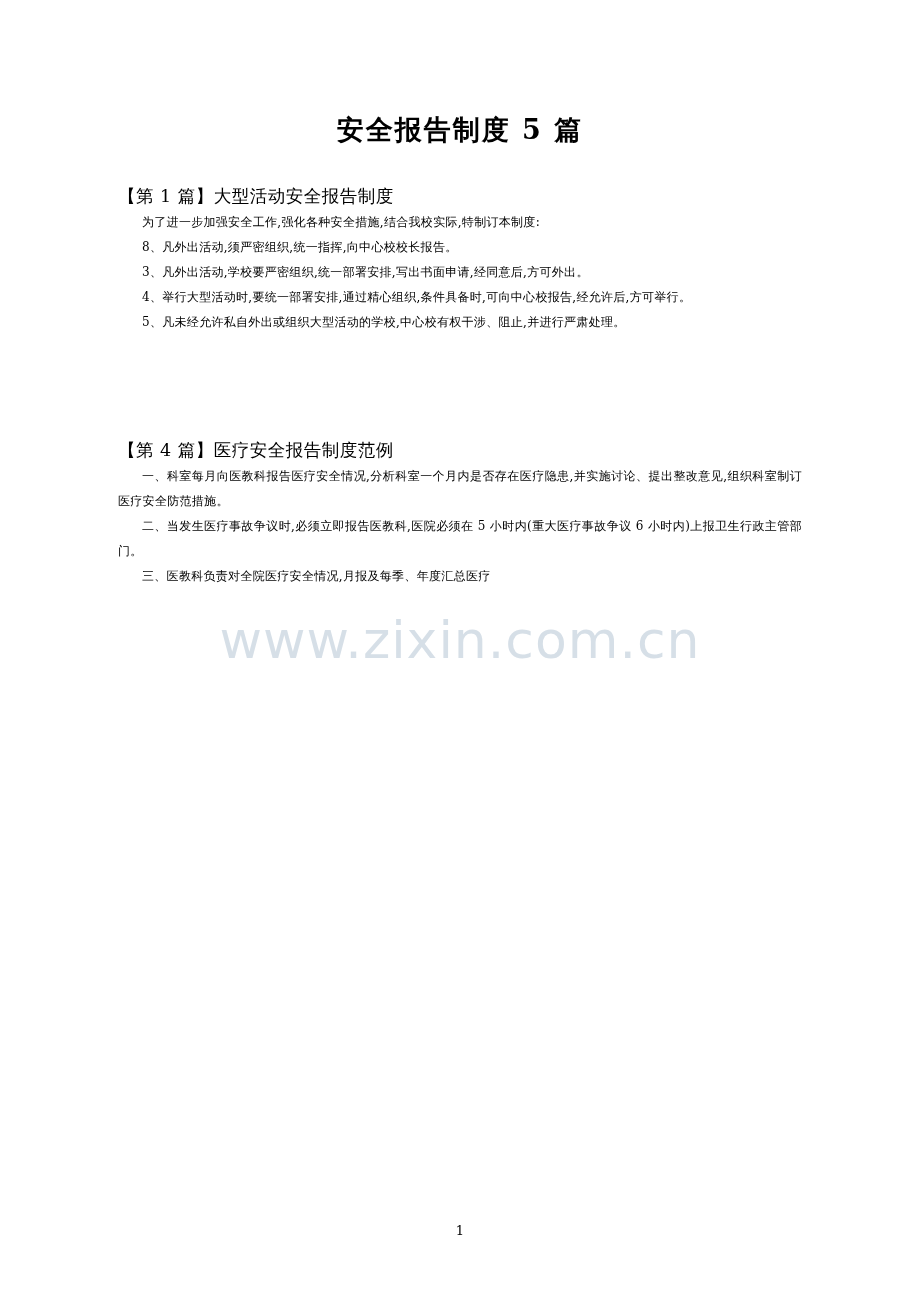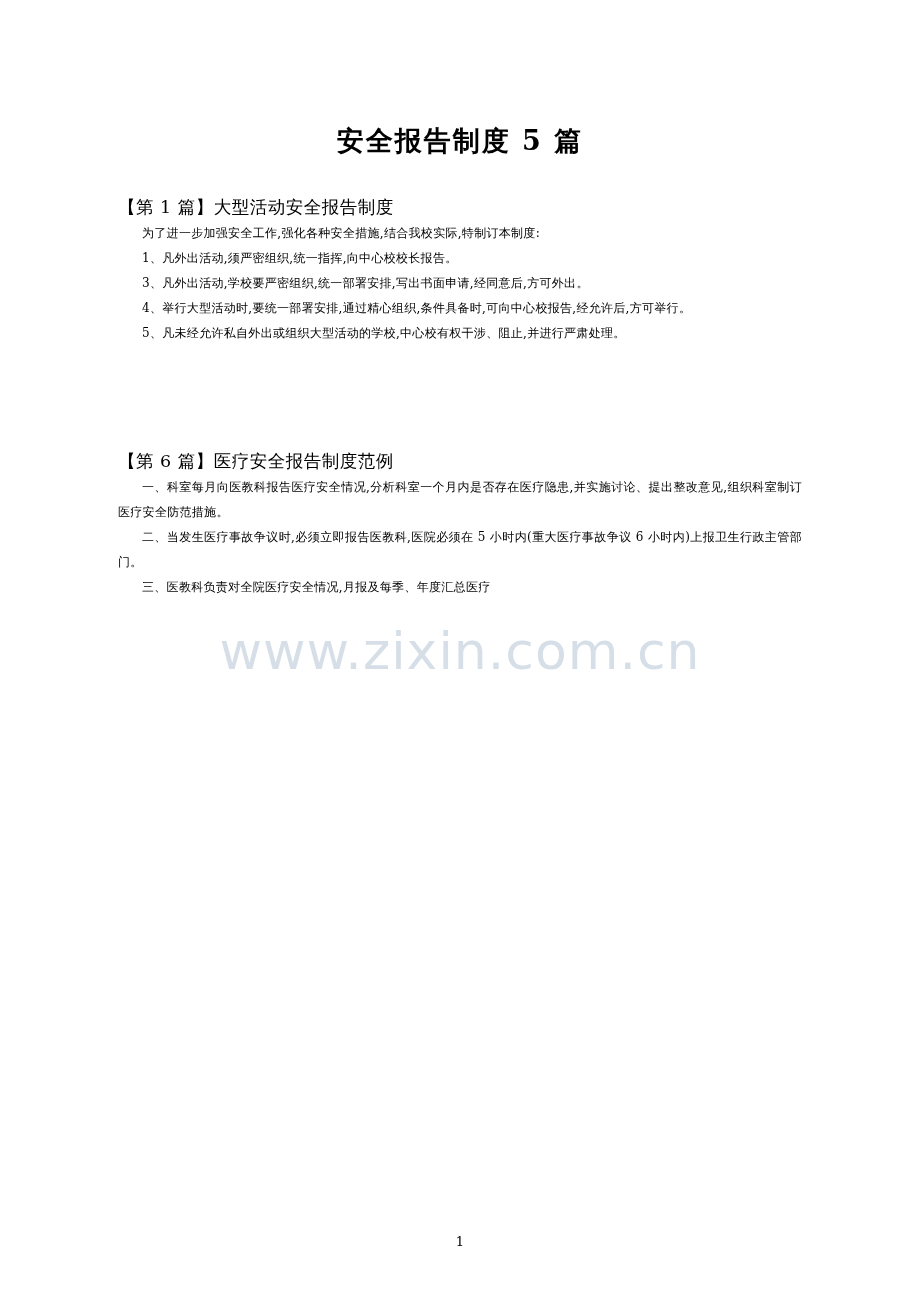--- a/index.html
+++ b/index.html
@@ -8,21 +8,21 @@
     background: #ffffff;
   }
   body {
     font-family: "DejaVu Serif", "Liberation Serif", serif;
     color: #000000;
   }
   .page {
     position: relative;
     width: 920px;
     height: 1274px;
-    margin: 15px auto;
+    margin: 4px auto;
     background: #ffffff;
     overflow: hidden;
     box-sizing: border-box;
     padding: 0 118px;
   }
   .doc-title {
     text-align: center;
     font-size: 27px;
     font-weight: bold;
     letter-spacing: 2px;
@@ -80,28 +80,28 @@
 </head>
 <body>
 
 <div class="page">
 
   <h1 class="doc-title">安全报告制度 5 篇</h1>
 
   <div class="section-head">【第 1 篇】大型活动安全报告制度</div>
 
   <p class="body-par indent">为了进一步加强安全工作,强化各种安全措施,结合我校实际,特制订本制度:</p>
-  <p class="body-par indent">1、凡外出活动,须严密组织,统一指挥,向中心校校长报告。</p>
+  <p class="body-par indent">8、凡外出活动,须严密组织,统一指挥,向中心校校长报告。</p>
   <p class="body-par indent">3、凡外出活动,学校要严密组织,统一部署安排,写出书面申请,经同意后,方可外出。</p>
   <p class="body-par indent">4、举行大型活动时,要统一部署安排,通过精心组织,条件具备时,可向中心校报告,经允许后,方可举行。</p>
   <p class="body-par indent">5、凡未经允许私自外出或组织大型活动的学校,中心校有权干涉、阻止,并进行严肃处理。</p>
 
   <div class="gap-block"></div>
 
-  <div class="section-head">【第 6 篇】医疗安全报告制度范例</div>
+  <div class="section-head">【第 4 篇】医疗安全报告制度范例</div>
 
   <p class="body-par indent">一、科室每月向医教科报告医疗安全情况,分析科室一个月内是否存在医疗隐患,并实施讨论、提出整改意见,组织科室制订医疗安全防范措施。</p>
   <p class="body-par indent">二、当发生医疗事故争议时,必须立即报告医教科,医院必须在 5 小时内(重大医疗事故争议 6 小时内)上报卫生行政主管部门。</p>
   <p class="body-par indent">三、医教科负责对全院医疗安全情况,月报及每季、年度汇总医疗</p>
 
   <div class="watermark">www.zixin.com.cn</div>
 
   <div class="page-number">1</div>
 
 </div>

